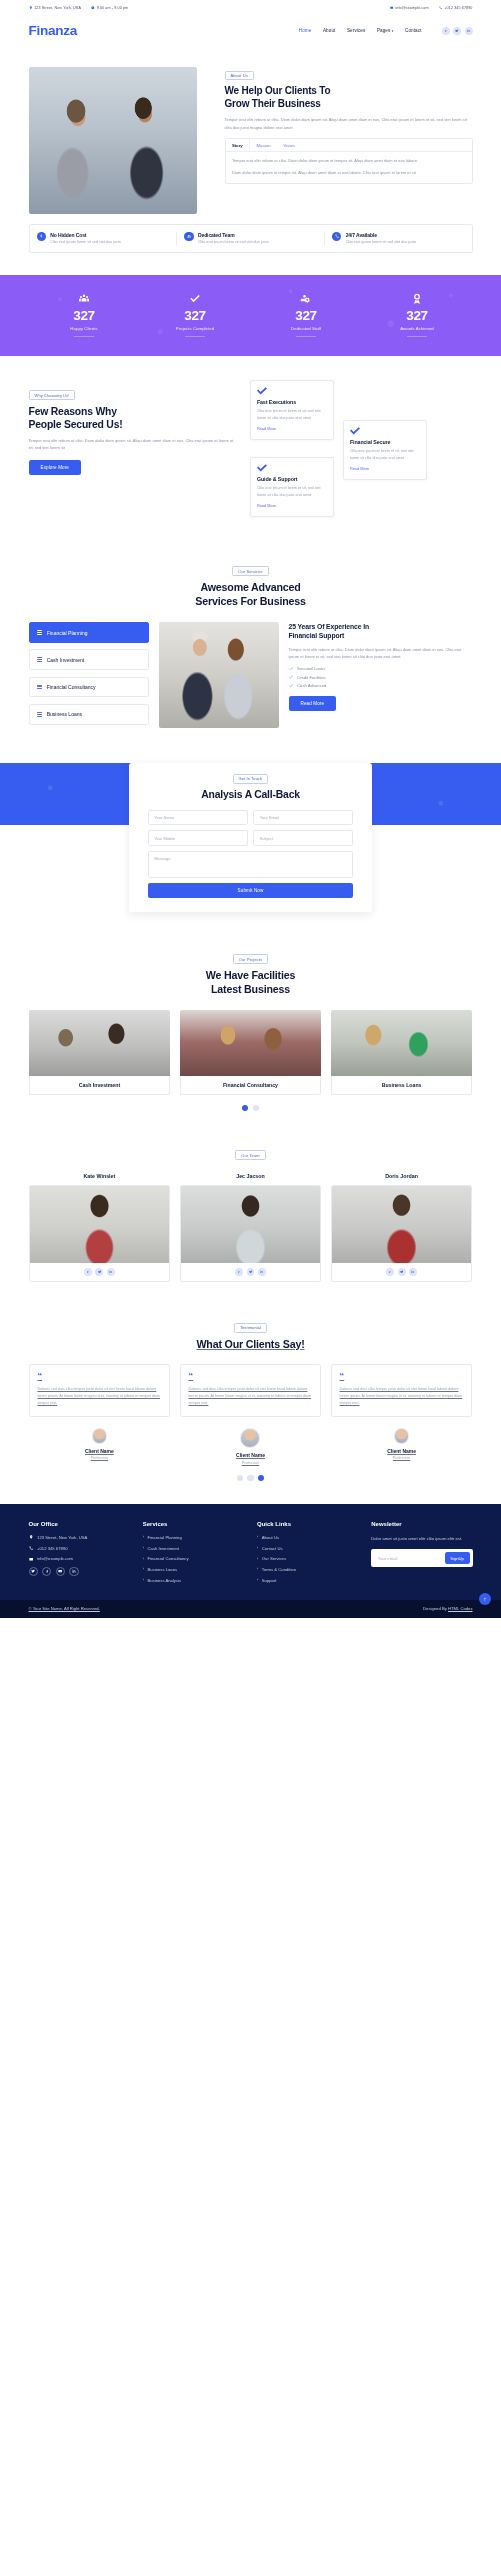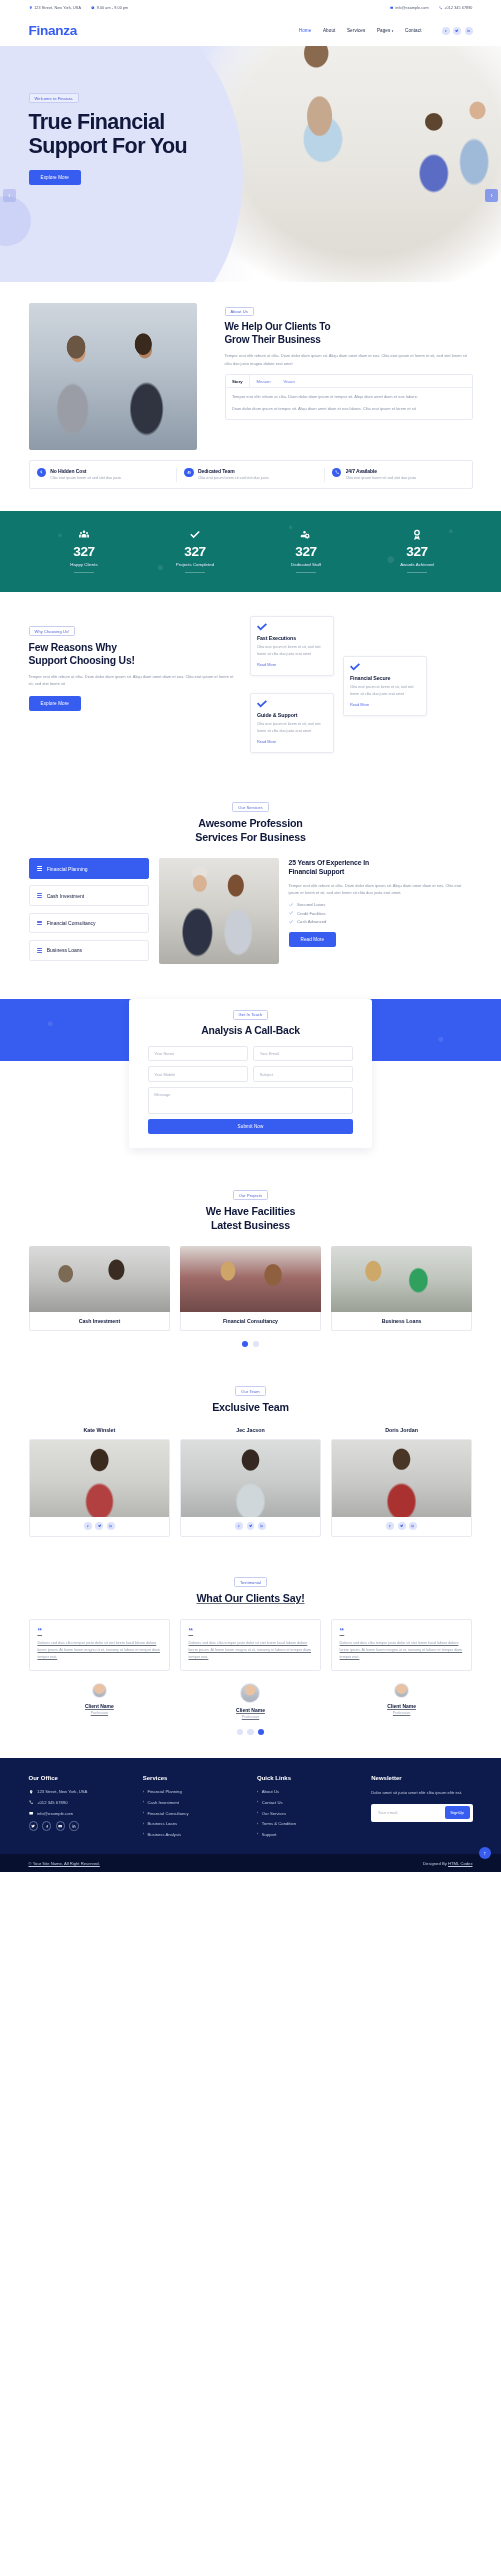--- a/index.html
+++ b/index.html
@@ -143,21 +143,21 @@
   .feat-ico {
     width: 9.3px; height: 9.3px; min-width: 9.3px; border-radius: 50%; background: #375cf0;
     display: flex; align-items: center; justify-content: center;
   }
   .feat-ico svg { width: 4.3px; height: 4.3px; fill: #fff; }
   .feat h4 { font-size: 5px; color: #10183b; font-weight: 700; letter-spacing: -0.1px; }
   .feat p { font-size: 3.7px; line-height: 1.8; color: #99a0b3; margin-top: 1.4px; }
 
   
   .facts {
-    background: #0f766e; padding: 17px 0 18.6px; position: relative; overflow: hidden;
+    background: #8b5cf6; padding: 17px 0 18.6px; position: relative; overflow: hidden;
   }
   .facts:before {
     content: ""; position: absolute; inset: 0; opacity: .09;
     background-image:
       radial-gradient(circle at 12% 30%, #fff 0 1.4px, transparent 2.1px),
       radial-gradient(circle at 32% 70%, #fff 0 2.1px, transparent 2.9px),
       radial-gradient(circle at 58% 20%, #fff 0 1.4px, transparent 2.1px),
       radial-gradient(circle at 78% 60%, #fff 0 2.9px, transparent 3.6px),
       radial-gradient(circle at 90% 25%, #fff 0 1.4px, transparent 2.1px);
   }
@@ -420,36 +420,20 @@
           <span class="soc">
               <svg viewBox="0 0 24 24">
                 <path d="M5 3.5A1.8 1.8 0 105 7a1.8 1.8 0 000-3.5zM3.5 8.5h3V21h-3zM9 8.5h2.9v1.7h.1c.4-.8 1.5-1.7 3-1.7 3.2 0 3.8 2.1 3.8 4.8V21h-3v-6.1c0-1.5 0-3.3-2-3.3s-2.3 1.6-2.3 3.2V21H9z"></path>
               </svg>
             </span>
         </span>
       </div>
     </div>
   </div>
 
-  <div class="hero">
-    <div class="hero-bg"></div>
-    <div class="hero-photo"></div>
-    <div class="hero-curve"></div>
-    <div class="hero-blob"></div>
-    <div class="container hero-inner">
-      <span class="badge">Welcome to Finanza</span>
-      <h1>
-        <span>True Financial</span><br>
-        <span>Support For You</span>
-      </h1>
-      <button class="btn">Explore More</button>
-    </div>
-    <div class="arrow-btn arrow-left">‹</div>
-    <div class="arrow-btn arrow-right">›</div>
-  </div>
 
   <div class="sec">
     <div class="container">
       <div class="about-row">
         <div class="about-img"></div>
         <div class="about-body">
           <span class="badge">About Us</span>
           <h2>
             <span>We Help Our Clients To</span><br>
             <span>Grow Their Business</span>
@@ -551,21 +535,21 @@
       </div>
     </div>
   </div>
 
   <div class="why">
     <div class="container why-row">
       <div class="why-left">
         <span class="badge">Why Choosing Us!</span>
         <h2>
           <span>Few Reasons Why</span><br>
-          <span>Support Choosing Us!</span>
+          <span>People Secured Us!</span>
         </h2>
         <p class="muted">Tempor erat elitr rebum at clita. Diam dolor diam ipsum sit. Aliqu diam amet diam et eos. Clita erat ipsum et lorem et sit, sed stet lorem sit</p>
         <button class="btn">Explore More</button>
       </div>
       <div class="why-right">
         <div class="rcard c1">
           <svg class="check" viewBox="0 0 24 18">
               <path d="M8.6 17.4L0 8.8l3-3 5.6 5.6L21 0l3 3z" fill="#375cf0"></path>
             </svg>
           <h4>Fast Executions</h4>
@@ -590,21 +574,21 @@
         </div>
       </div>
     </div>
   </div>
 
   <div class="services">
     <div class="container">
       <div class="sec-head">
         <span class="badge">Our Services</span>
         <h2>
-          <span>Awesome Profession</span><br>
+          <span>Awesome Advanced</span><br>
           <span>Services For Business</span>
         </h2>
       </div>
       <div class="svc-row">
         <div class="svc-nav">
           <div class="svc-item active">
             <span class="bars">
                 <i></i>
                 <i></i>
                 <i></i>
@@ -712,21 +696,20 @@
         <span class="dot on"></span>
         <span class="dot"></span>
       </div>
     </div>
   </div>
 
   <div class="team">
     <div class="container">
       <div class="sec-head">
         <span class="badge">Our Team</span>
-        <h2>Exclusive Team</h2>
       </div>
       <div class="team-grid">
         <div class="tm">
           <div class="tm-name">Kate Winslet</div>
           <div class="tm-card">
             <div class="tm-img t1"></div>
             <div class="tm-socials">
               <span class="soc">
                   <svg viewBox="0 0 24 24">
                     <path d="M14 9h3V6h-3c-2.2 0-4 1.8-4 4v2H8v3h2v7h3v-7h3l1-3h-4v-2c0-.6.4-1 1-1z"></path>

